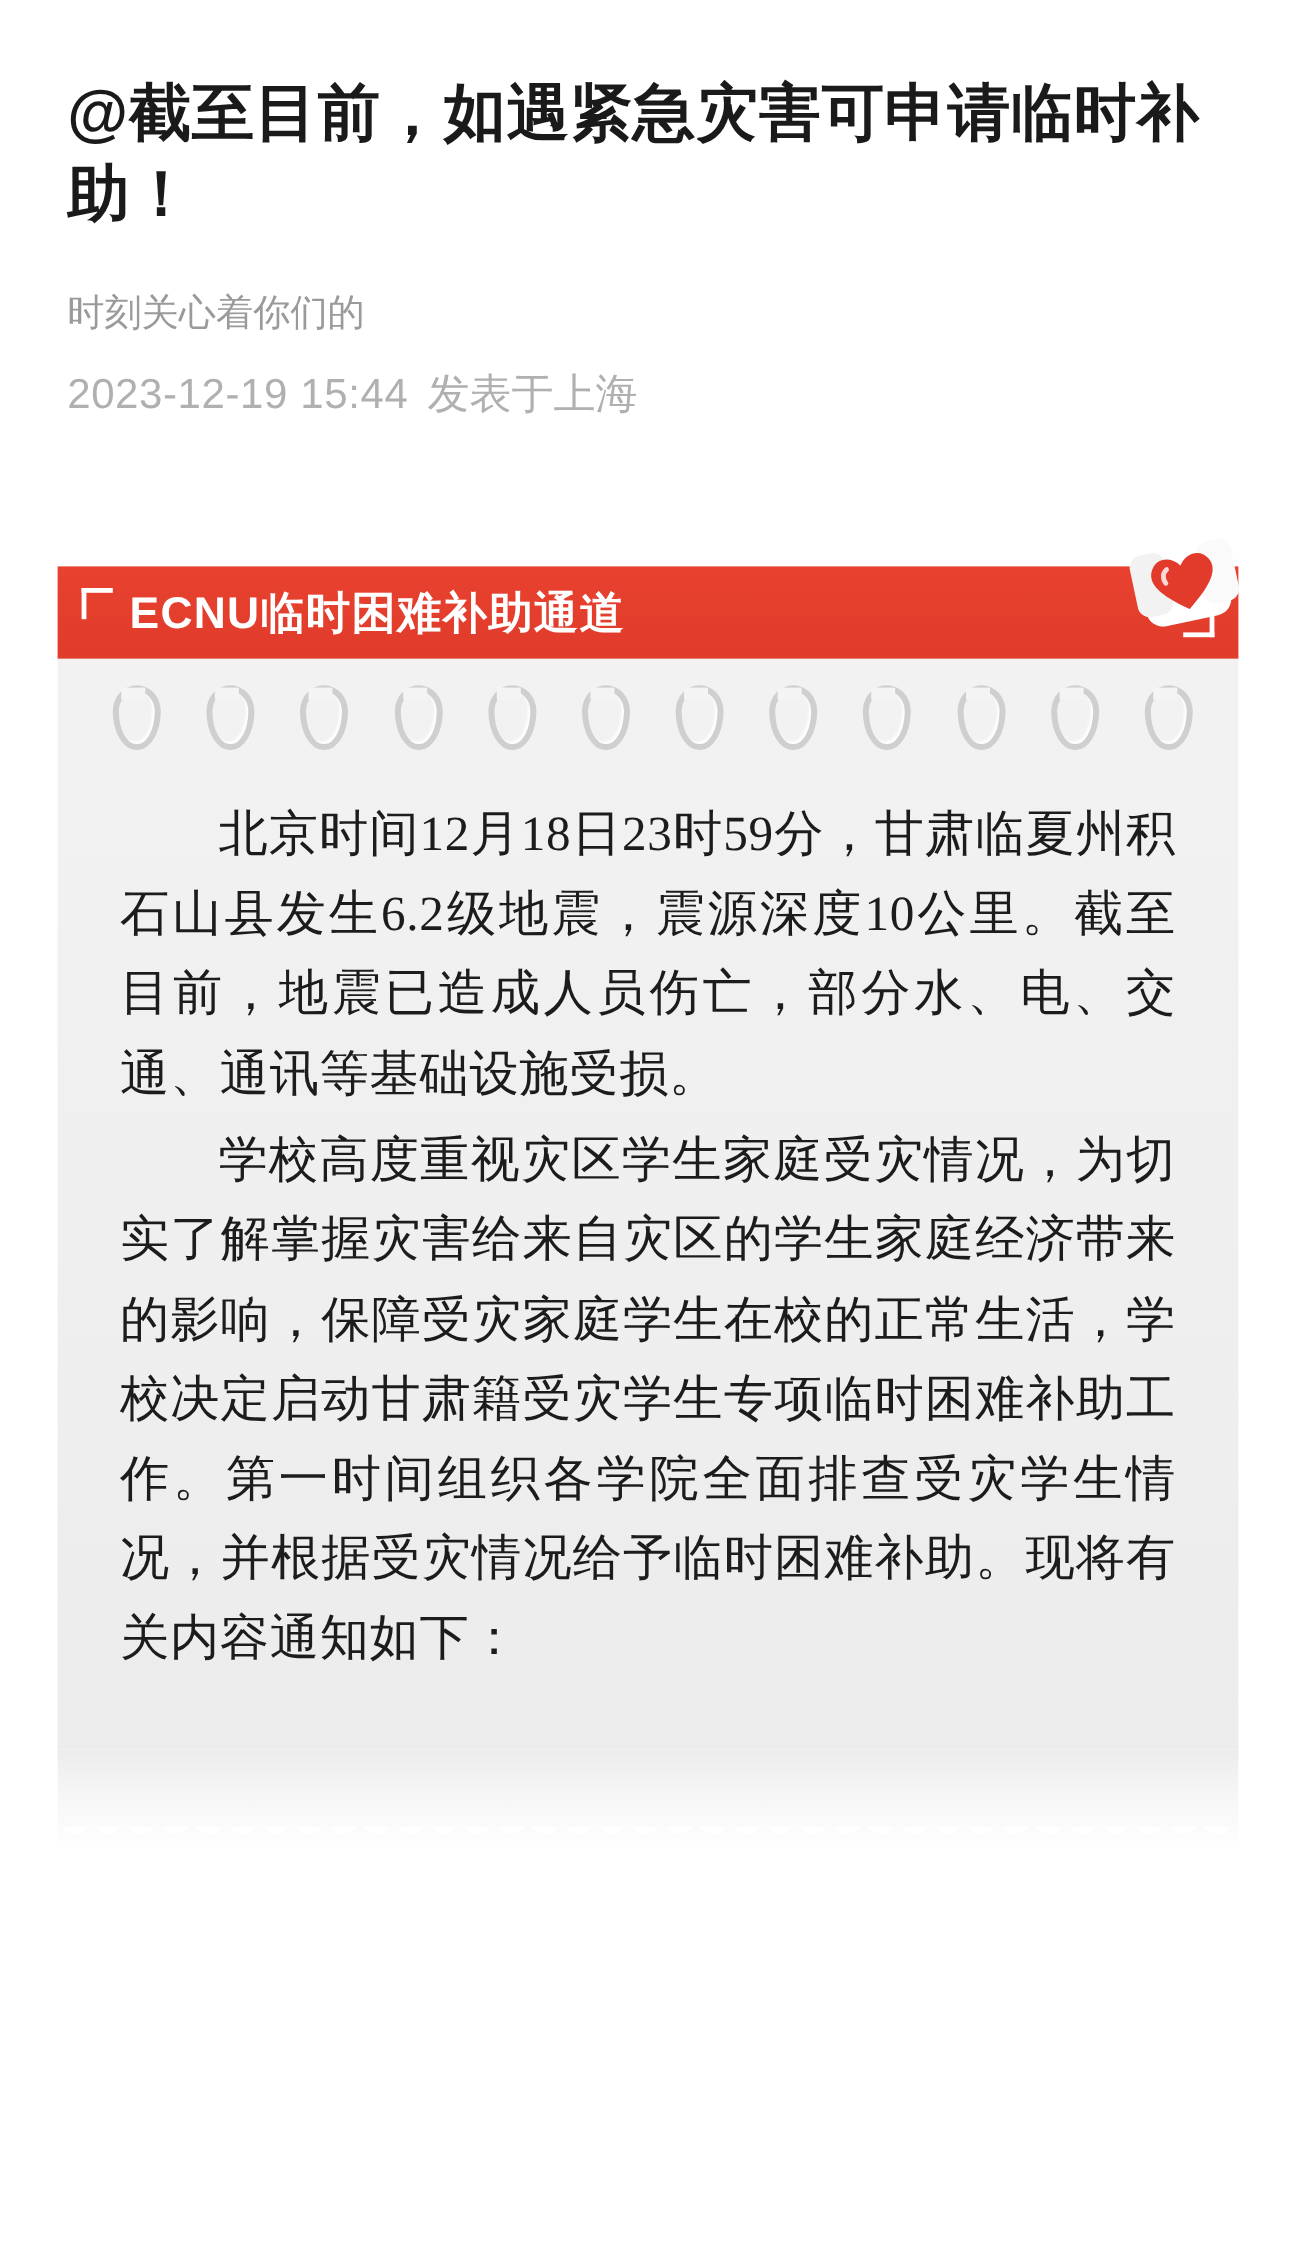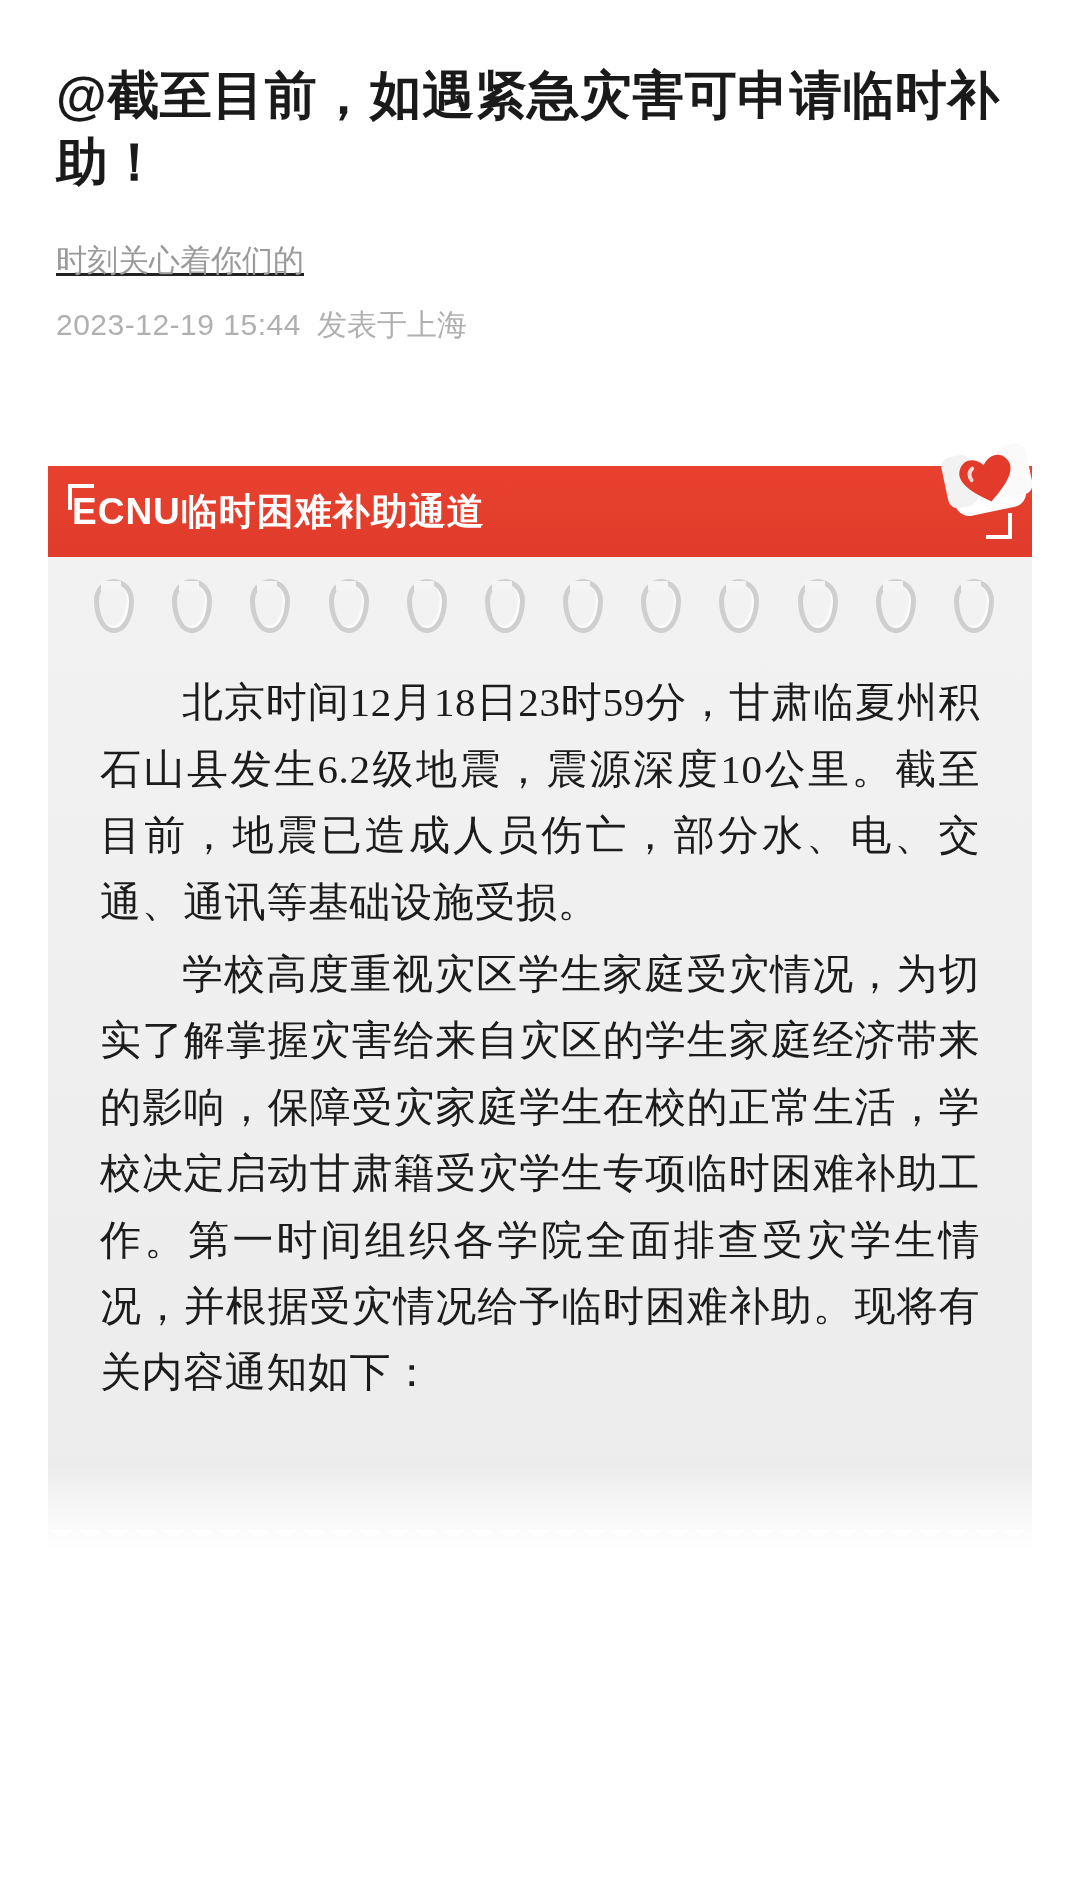--- a/index.html
+++ b/index.html
@@ -34,56 +34,55 @@
     letter-spacing: 0.5px;
     margin: 0;
     padding: 14px 0 0 0;
   }
   .meta-row {
     display: flex;
     align-items: center;
     margin-top: 46px;
     font-size: 31px;
     line-height: 1.3;
-    text-decoration: underline;
   }
   .meta-prefix {
     color: #9a9a9a;
   }
   .meta-account {
     color: #5b7aa8;
     margin-left: 26px;
   }
   .meta-row2 {
     display: flex;
     align-items: baseline;
     margin-top: 24px;
-    font-size: 30px;
+    font-size: 35px;
     color: #b0b0b0;
   }
   .meta-date {
     letter-spacing: 0.5px;
   }
   .meta-loc {
     margin-left: 16px;
   }
 
   
   .card-wrap {
     margin-top: 120px;
     padding: 0 48px;
     position: relative;
   }
   .card-banner {
     position: relative;
     background: linear-gradient(180deg, #e8412f 0%, #e03b2b 100%);
-    height: 91px;
+    height: 77px;
     display: flex;
     align-items: center;
-    padding-left: 24px;
+    padding-left: 60px;
     box-sizing: border-box;
   }
   .card-banner-title {
     color: #ffffff;
     font-size: 37px;
     font-weight: bold;
     letter-spacing: 1px;
     position: relative;
     z-index: 3;
   }

